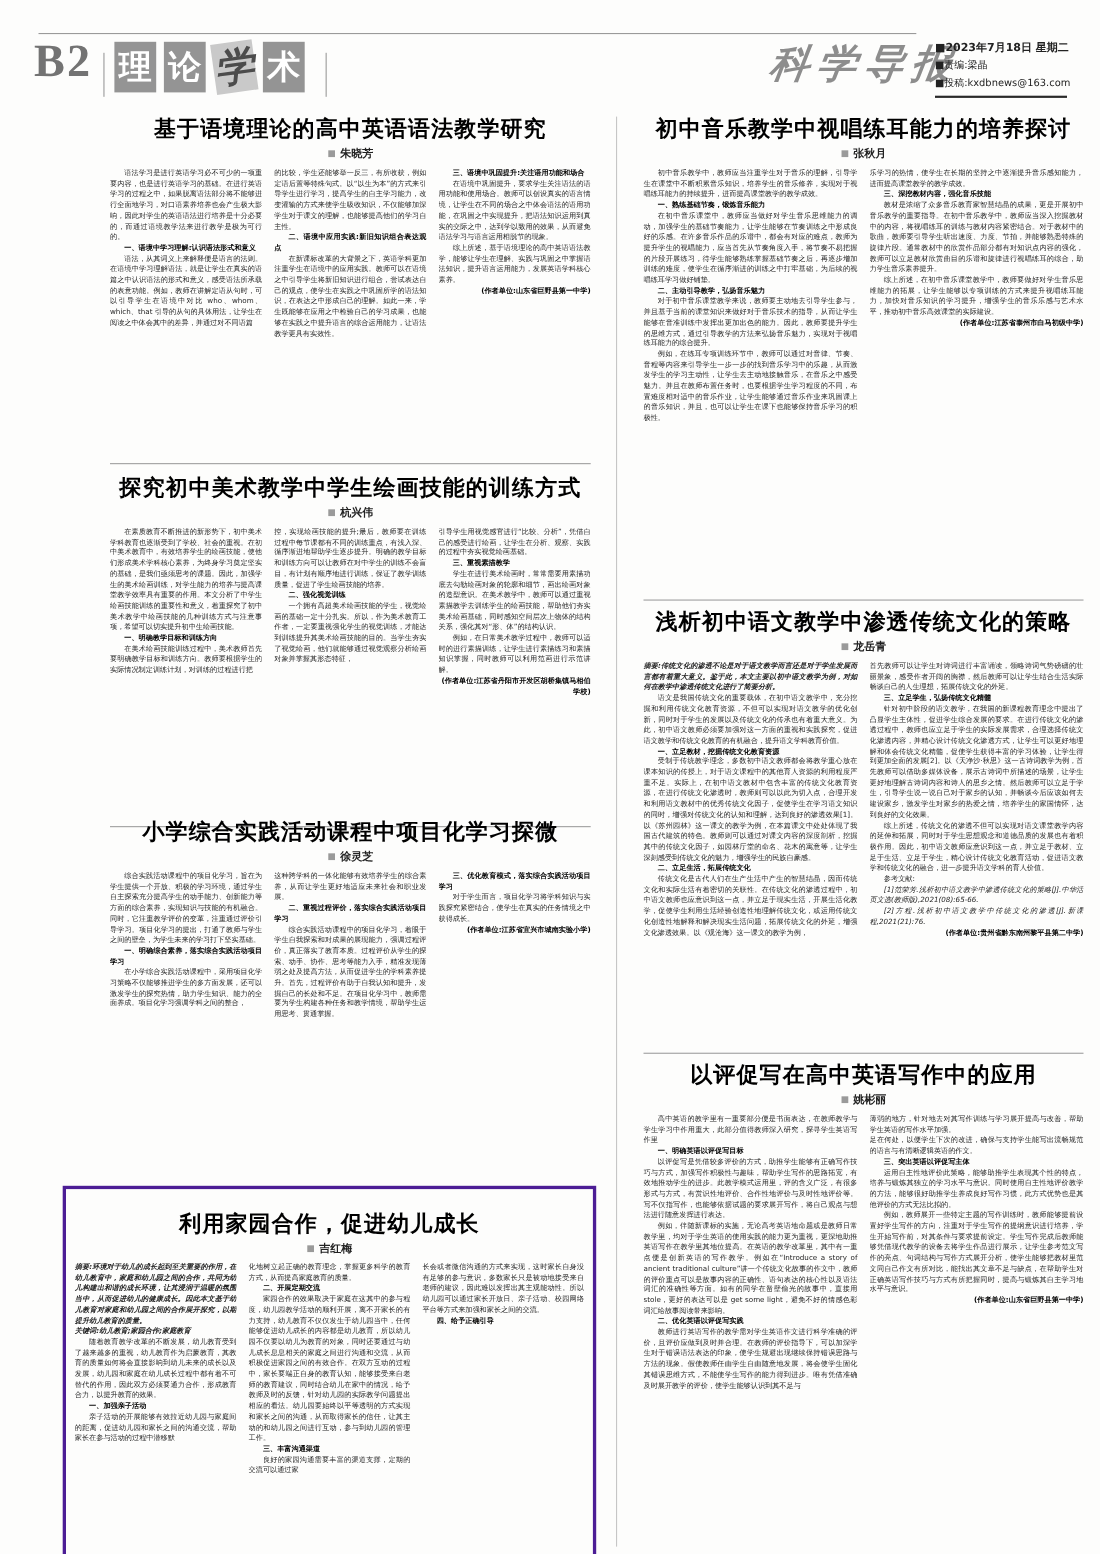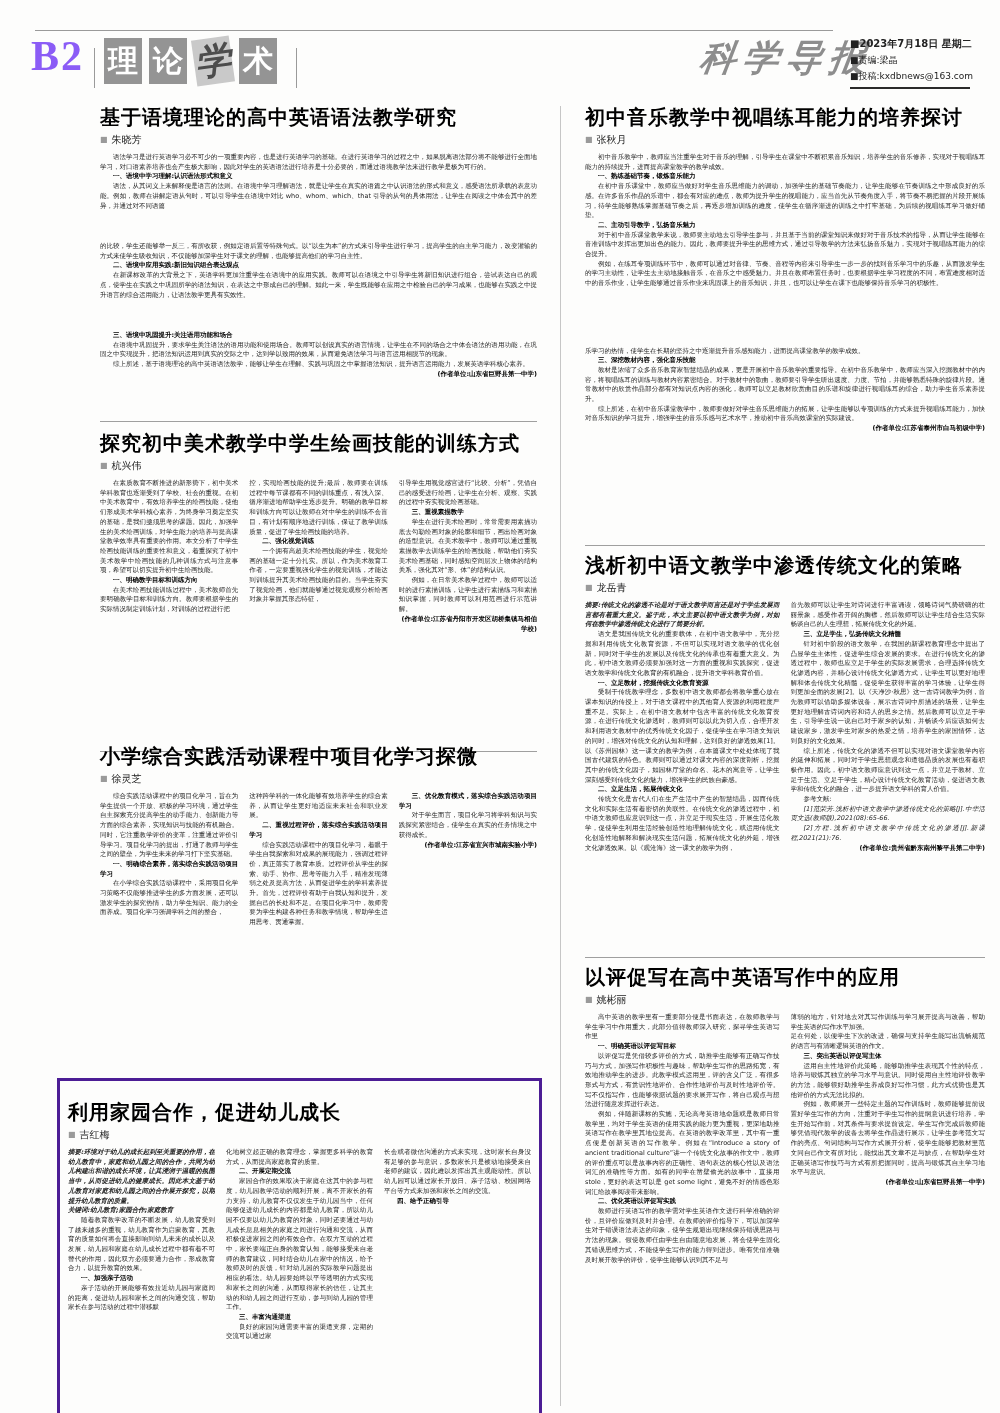--- a/index.html
+++ b/index.html
@@ -1,39 +1,39 @@
 <!DOCTYPE html>
 <html><head>
 <meta charset="utf-8">
 <style>
   html,body{margin:0;padding:0;background:#e8e8e8;}
   #page{position:relative;width:1000px;height:1413px;background:#fdfdfc;margin:0 auto;
         font-family:"DejaVu Sans",sans-serif;color:#1c1c1c;overflow:hidden;}
   
   .toprule{position:absolute;left:35px;top:30px;width:798px;height:1px;background:#9a9a9a;}
-  #b2{position:absolute;left:31px;top:33px;font:700 42px/1.1 "Liberation Serif",serif;color:#8b5cf6;letter-spacing:2px;}
+  #b2{position:absolute;left:31px;top:33px;font:700 42px/1.1 "Liberation Serif",serif;color:#737373;letter-spacing:2px;}
   .vr{position:absolute;width:1px;background:#9a9a9a;}
   #vr1{left:94px;top:48px;height:40px;}
   #vr2{left:296px;top:48px;height:40px;}
   #logo{position:absolute;left:104px;top:38px;display:flex;gap:7px;}
   .lb{width:38px;height:46px;background:#949494;color:#fff;display:flex;align-items:center;justify-content:center;
       font:700 30px "DejaVu Sans",sans-serif;}
   .lb.xue{background:#c9c9c9;color:#4c4c4c;font-family:"DejaVu Serif",serif;font-style:italic;font-size:36px;transform:rotate(-8deg);}
   #masthead{position:absolute;left:700px;top:34px;font:italic 700 36px "DejaVu Serif",serif;color:#8d8d8d;
             letter-spacing:7px;transform:skewX(-8deg);}
   #pubinfo{position:absolute;left:850px;top:36px;width:120px;font-size:9px;line-height:16px;color:#222;
            border-bottom:2px solid #2a2a2a;padding-bottom:3px;white-space:nowrap;}
   #pubinfo .d{font-weight:700;font-size:10px;}
   
   .hsep{position:absolute;height:1px;background:#9f9f9f;}
   #vdiv{position:absolute;left:560px;top:106px;width:1px;height:1300px;background:#c6c6c6;}
   
   .article{position:absolute;}
-  .article h1{margin:0;font-weight:700;color:#000;font-size:20px;line-height:26px;letter-spacing:1px;}
-  .byline{font-size:10px;font-weight:400;color:#222;margin:3px 0 6px;}
+  .article h1{margin:0;text-align:center;font-weight:700;color:#000;font-size:20px;line-height:26px;letter-spacing:1px;}
+  .byline{text-align:center;font-size:10px;font-weight:700;color:#222;margin:3px 0 6px;}
   .byline .sq{color:#9a9a9a;font-size:8px;margin-right:4px;vertical-align:1px;}
   .cols{display:flex;gap:11px;overflow:hidden;}
   .col{flex:1;overflow:hidden;font-size:6.5px;line-height:9.7px;text-align:justify;text-justify:inter-character;color:#242424;}
   .blk{margin:0;}
   .blk.p,.blk.refh{text-indent:2em;}
   .blk.h{font-weight:700;text-indent:2em;color:#000;}
   .blk.abs,.blk.kw,.blk.ref{font-style:italic;}
   .blk.abs,.blk.kw{font-weight:600;}
   .blk.ref{text-indent:2em;}
   .blk.refh{font-weight:400;}
@@ -64,21 +64,21 @@
 
   <div id="vdiv"></div>
   <div class="hsep" style="left:100px;top:421px;width:437px;"></div>
   <div class="hsep" style="left:100px;top:751px;width:437px;"></div>
   <div class="hsep" style="left:585px;top:545px;width:400px;"></div>
   <div class="hsep" style="left:585px;top:957px;width:400px;"></div>
 
   <div class="article" style="left:100px;top:104px;width:437px;">
     <h1>基于语境理论的高中英语语法教学研究</h1>
     <div class="byline"><span class="sq">■</span><span>朱晓芳</span></div>
-    <div class="cols" style="height:256px;flex-direction:column;">
+    <div class="cols" style="height:256px;">
         <div class="col">
           <div class="blk p">语法学习是进行英语学习必不可少的一项重要内容，也是进行英语学习的基础。在进行英语学习的过程之中，如果脱离语法部分将不能够进行全面地学习，对口语素养培养也会产生极大影响，因此对学生的英语语法进行培养是十分必要的，而通过语境教学法来进行教学是极为可行的。</div>
           <div class="blk h">一、语境中学习理解:认识语法形式和意义</div>
           <div class="blk p">语法，从其词义上来解释便是语言的法则。在语境中学习理解语法，就是让学生在真实的语篇之中认识语法的形式和意义，感受语法所承载的表意功能。例如，教师在讲解定语从句时，可以引导学生在语境中对比 who、whom、which、that 引导的从句的具体用法，让学生在阅读之中体会其中的差异，并通过对不同语篇</div>
         </div>
         <div class="col">
           <div class="blk cont">的比较，学生还能够举一反三，有所收获，例如定语后置等特殊句式。以“以生为本”的方式来引导学生进行学习，提高学生的自主学习能力，改变灌输的方式来使学生吸收知识，不仅能够加深学生对于课文的理解，也能够提高他们的学习自主性。</div>
           <div class="blk h">二、语境中应用实践:新旧知识组合表达观点</div>
           <div class="blk p">在新课标改革的大背景之下，英语学科更加注重学生在语境中的应用实践。教师可以在语境之中引导学生将新旧知识进行组合，尝试表达自己的观点，使学生在实践之中巩固所学的语法知识，在表达之中形成自己的理解。如此一来，学生既能够在应用之中检验自己的学习成果，也能够在实践之中提升语言的综合运用能力，让语法教学更具有实效性。</div>
         </div>
@@ -87,21 +87,21 @@
           <div class="blk p">在语境中巩固提升，要求学生关注语法的语用功能和使用场合。教师可以创设真实的语言情境，让学生在不同的场合之中体会语法的语用功能，在巩固之中实现提升，把语法知识运用到真实的交际之中，达到学以致用的效果，从而避免语法学习与语言运用相脱节的现象。</div>
           <div class="blk p">综上所述，基于语境理论的高中英语语法教学，能够让学生在理解、实践与巩固之中掌握语法知识，提升语言运用能力，发展英语学科核心素养。</div>
           <div class="blk attr">(作者单位:山东省巨野县第一中学)</div>
         </div>
       </div>
   </div>
 
   <div class="article" style="left:585px;top:104px;width:400px;">
     <h1>初中音乐教学中视唱练耳能力的培养探讨</h1>
     <div class="byline"><span class="sq">■</span><span>张秋月</span></div>
-    <div class="cols" style="height:376px;flex-direction:column;">
+    <div class="cols" style="height:376px;">
         <div class="col">
           <div class="blk p">初中音乐教学中，教师应当注重学生对于音乐的理解，引导学生在课堂中不断积累音乐知识，培养学生的音乐修养，实现对于视唱练耳能力的持续提升，进而提高课堂教学的教学成效。</div>
           <div class="blk h">一、熟练基础节奏，锻炼音乐能力</div>
           <div class="blk p">在初中音乐课堂中，教师应当做好对学生音乐思维能力的调动，加强学生的基础节奏能力，让学生能够在节奏训练之中形成良好的乐感。在许多音乐作品的乐谱中，都会有对应的难点，教师为提升学生的视唱能力，应当首先从节奏角度入手，将节奏不易把握的片段开展练习，待学生能够熟练掌握基础节奏之后，再逐步增加训练的难度，使学生在循序渐进的训练之中打牢基础，为后续的视唱练耳学习做好铺垫。</div>
           <div class="blk h">二、主动引导教学，弘扬音乐魅力</div>
           <div class="blk p">对于初中音乐课堂教学来说，教师要主动地去引导学生参与，并且基于当前的课堂知识来做好对于音乐技术的指导，从而让学生能够在音准训练中发挥出更加出色的能力。因此，教师要提升学生的思维方式，通过引导教学的方法来弘扬音乐魅力，实现对于视唱练耳能力的综合提升。</div>
           <div class="blk p">例如，在练耳专项训练环节中，教师可以通过对音律、节奏、音程等内容来引导学生一步一步的找到音乐学习中的乐趣，从而激发学生的学习主动性，让学生去主动地接触音乐，在音乐之中感受魅力。并且在教师布置任务时，也要根据学生学习程度的不同，布置难度相对适中的音乐作业，让学生能够通过音乐作业来巩固课上的音乐知识，并且，也可以让学生在课下也能够保持音乐学习的积极性。</div>
         </div>
         <div class="col">
           <div class="blk cont">乐学习的热情，使学生在长期的坚持之中逐渐提升音乐感知能力，进而提高课堂教学的教学成效。</div>

